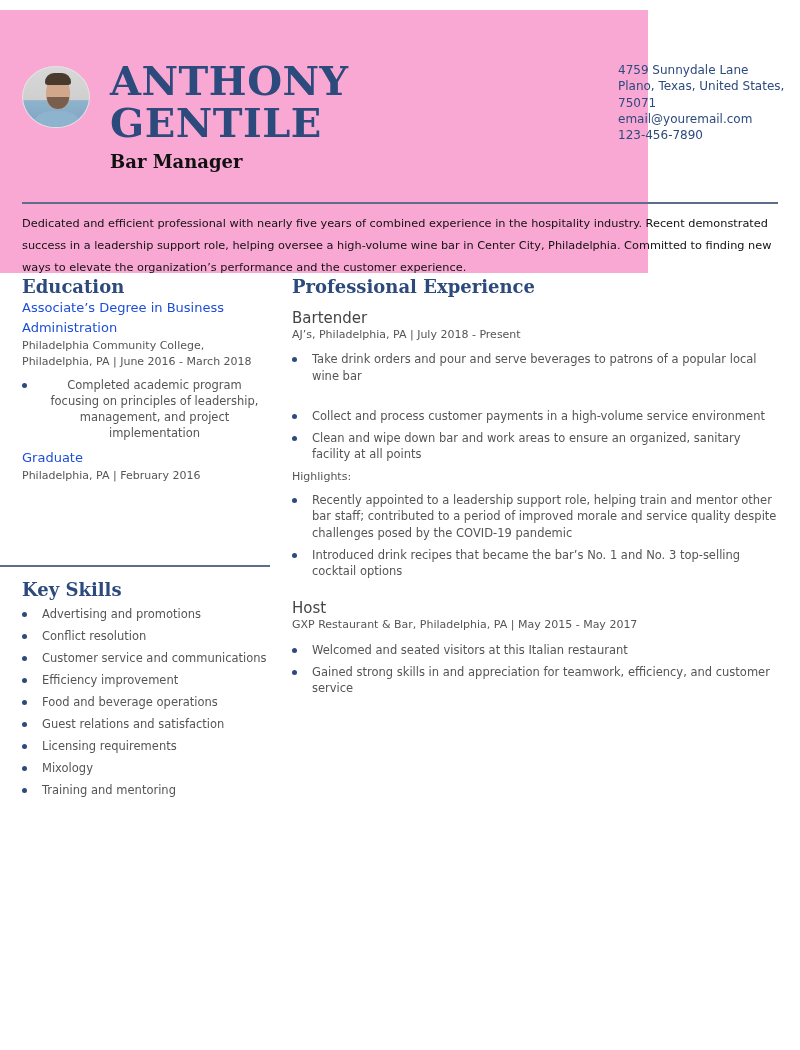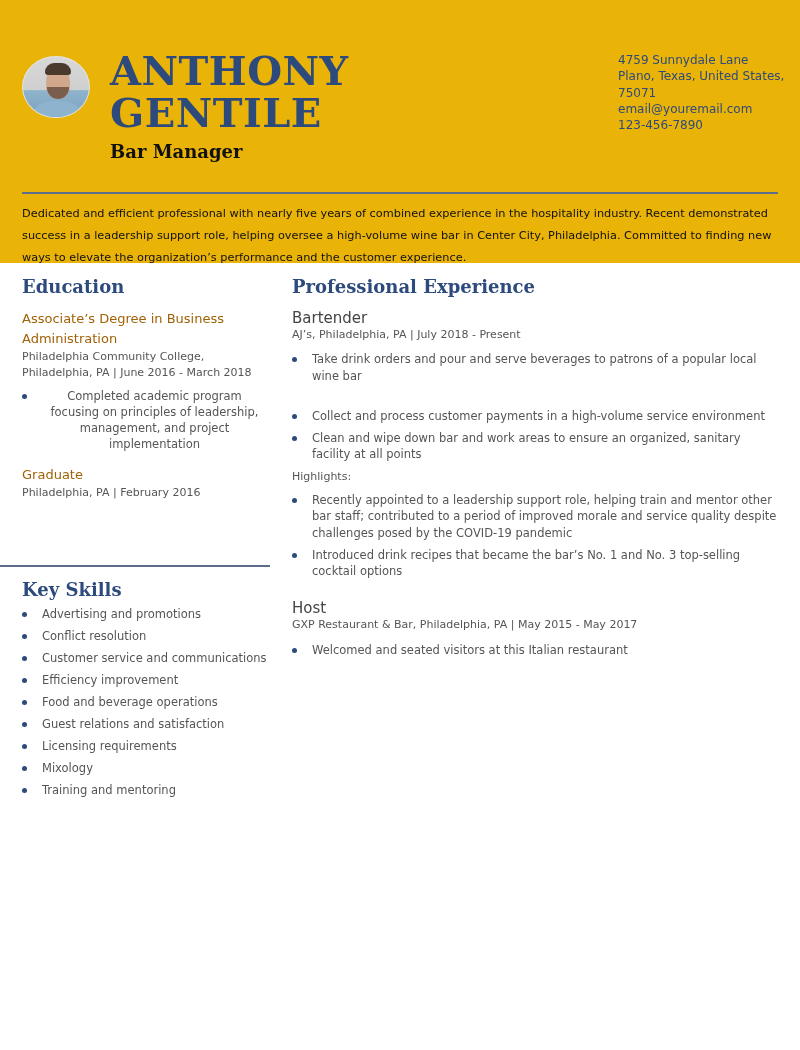--- a/index.html
+++ b/index.html
@@ -1,21 +1,21 @@
 <!DOCTYPE html>
 <html><head>
   <meta charset="utf-8">
   <style>
     * { box-sizing: border-box; margin: 0; padding: 0; }
     html, body { width: 800px; height: 1050px; background: #ffffff; overflow: hidden; }
     body { font-family: "DejaVu Sans", sans-serif; color: #555; position: relative; }
 
     .header {
-      position: absolute; left: 0; top: 0; width: 800px; height: 263px;
-      background: #eab308;
+      position: absolute; left: 0; top: 10px; width: 648px; height: 263px;
+      background: #f9a8d4;
     }
     .avatar {
       position: absolute; left: 22px; top: 56px; width: 68px; height: 62px;
       border-radius: 50%; overflow: hidden;
       background: radial-gradient(circle at 50% 40%, #c9a58c 0 18%, transparent 19%),
                   linear-gradient(180deg, #d8d8d8 0%, #cfcfcf 55%, #8fb3cc 56%, #7ba3c1 100%);
       border: 1px solid #e4e4e4;
     }
     .avatar .hair {
       position: absolute; left: 22px; top: 6px; width: 26px; height: 12px;
@@ -58,21 +58,21 @@
     }
 
     .section-title {
       font-family: "DejaVu Serif", serif; font-weight: bold;
       font-size: 18px; color: #2d4a7d;
     }
 
     .left-col { position: absolute; left: 22px; top: 276px; width: 245px; }
     .right-col { position: absolute; left: 292px; top: 276px; width: 490px; }
 
-    .edu-degree { font-size: 13px; line-height: 20px; color: #a16207; margin-top: 12px; }
+    .edu-degree { font-size: 13px; line-height: 20px; color: #1d4ed8; margin-top: 1px; }
     .meta { font-size: 11px; line-height: 16.3px; color: #555; }
 
     ul.bullets { list-style: none; }
     ul.bullets li {
       position: relative; padding-left: 20px;
       font-size: 11.5px; line-height: 16.3px; color: #555;
     }
     ul.bullets li::before {
       content: ""; position: absolute; left: 0; top: 6px;
       width: 5px; height: 5px; border-radius: 50%; background: #2d4a7d;
@@ -167,15 +167,16 @@
       <li style="margin-bottom:6px;">Recently appointed to a leadership support role, helping train and mentor other bar staff; contributed to a period of improved morale and service quality despite challenges posed by the COVID-19 pandemic</li>
       <li>Introduced drink recipes that became the bar’s No. 1 and No. 3 top-selling cocktail options</li>
     </ul>
   </div>
 
   <div style="margin-top:19px;">
     <div class="job-title-line">Host</div>
     <div class="meta">GXP Restaurant &amp; Bar, Philadelphia, PA | May 2015 - May 2017</div>
     <ul class="bullets" style="margin-top:9px;">
       <li style="margin-bottom:6px;">Welcomed and seated visitors at this Italian restaurant</li>
+      <li>Gained strong skills in and appreciation for teamwork, efficiency, and customer service</li>
     </ul>
   </div>
 </div>
 
 </body></html>

